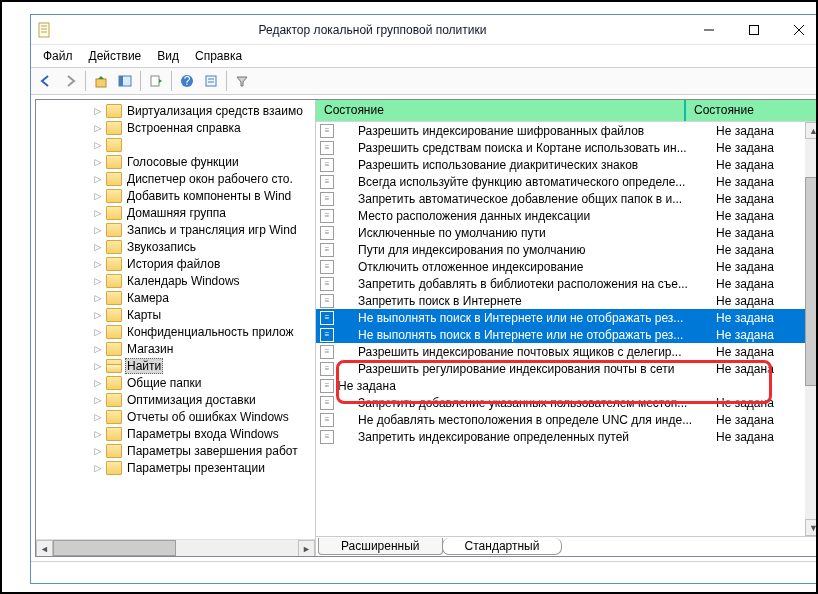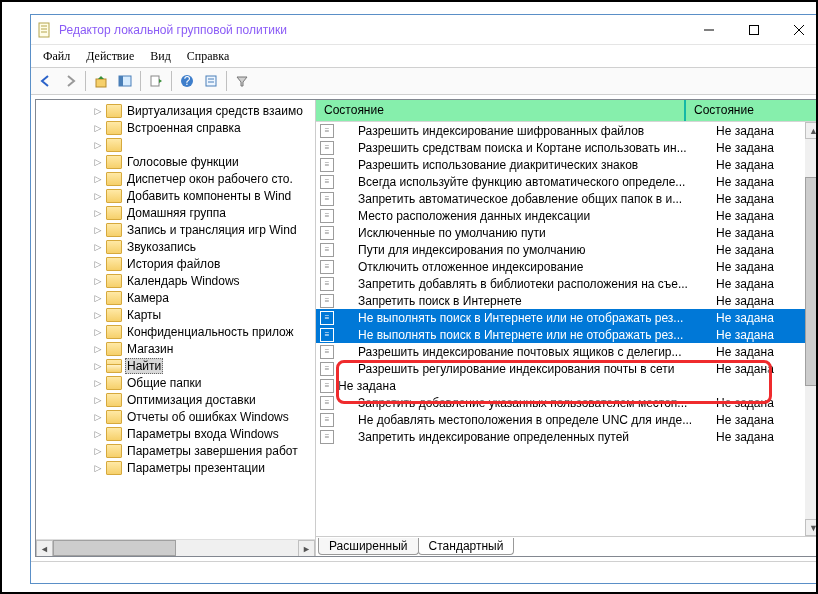--- a/index.html
+++ b/index.html
@@ -1,23 +1,23 @@
 <!DOCTYPE html>
 <html><head>
 <meta charset="utf-8">
 <style>
 * { box-sizing: border-box; margin: 0; padding: 0; font-family: "Segoe UI", Tahoma, sans-serif; font-size: 12px; }
 body { background: #fff; width: 818px; height: 594px; position: relative; overflow: hidden; border: 2px solid #000; }
 .window { width: 798px; height: 570px; position: absolute; top: 12px; left: 28px; border: 1px solid #5a8fc7; background: #fff; display: flex; flex-direction: column; }
 .titlebar { height: 30px; display: flex; align-items: center; padding: 0 6px; background: #fff; border-bottom: 1px solid #e5e5e5; }
 .titlebar .icon { width: 16px; height: 16px; margin-right: 6px; }
-.titlebar-title { flex: 1; color: #8b5cf6; }
+.titlebar-title { flex: 1; color: #0f172a; text-align: center; }
 .winctrl { width: 45px; height: 28px; display: flex; align-items: center; justify-content: center; color: #000; }
 .menubar { height: 22px; display: flex; align-items: center; padding: 0 4px; }
-.menu-item { padding: 2px 8px; font-family: Liberation Serif, serif; }
+.menu-item { padding: 2px 8px; }
 .toolbar { height: 28px; border-top: 1px solid #d0d0d0; border-bottom: 1px solid #d0d0d0; display: flex; align-items: center; padding: 0 4px; gap: 2px; background: #fafafa; }
 .tool-sep { width: 1px; height: 20px; background: #c0c0c0; margin: 0 2px; }
 .tool-btn { width: 22px; height: 22px; display: flex; align-items: center; justify-content: center; border: 1px solid transparent; }
 .content { flex: 1; display: flex; border: 1px solid #828790; margin: 4px; overflow: hidden; }
 .tree-pane { width: 280px; border-right: 1px solid #ccc; overflow: hidden; position: relative; background: #fff; }
 .tree { padding: 2px 0 2px 0; height: calc(100% - 17px); overflow: hidden; }
 .tree-row { height: 17px; display: flex; align-items: center; white-space: nowrap; cursor: default; }
 .expander { width: 16px; display: flex; align-items: center; justify-content: center; color: #888; font-size: 9px; }
 .folder-icon { width: 16px; height: 14px; margin-right: 3px; background: linear-gradient(#ffe9a6,#f6d06b); border: 1px solid #d6a93c; border-radius: 1px; position: relative; }
 .folder-icon.open::after { content:''; position:absolute; left:0; right:0; bottom:0; height:7px; background: linear-gradient(#fff2c9,#f6d06b); border-top:1px solid #d6a93c; }
@@ -35,22 +35,22 @@
 .list-row.selected { background: #0078d7; color: #fff; }
 .policy-icon { width: 14px; height: 14px; margin-right: 4px; border: 1px solid #9c9c9c; background: #fff; position: relative; font-size: 8px; display:flex; align-items:center; justify-content:center; color:#888;}
 .list-row.selected .policy-icon { border-color: #fff; color: #fff; background: transparent; }
 .col-name { width: 358px; overflow: hidden; text-overflow: ellipsis; white-space: nowrap; margin-left: 20px; }
 .col-state { width: 80px; white-space: nowrap; }
 .vscroll { position: absolute; right: 0; top: 22px; bottom: 20px; width: 17px; background: #f0f0f0; display: flex; flex-direction: column; }
 .vscroll-btn { height: 17px; background: #f0f0f0; border: 1px solid #c0c0c0; display: flex; align-items: center; justify-content: center; font-size: 9px; color: #555; }
 .vscroll-track { flex: 1; position: relative; }
 .vscroll-thumb { position: absolute; top: 10%; height: 55%; left: 0; right: 0; background: #cdcdcd; border: 1px solid #a0a0a0; }
 .tabbar { height: 20px; border-top: 1px solid #ccc; display: flex; align-items: flex-end; padding-left: 2px; }
-.tab { padding: 1px 10px; border: 1px solid #999; border-top: none; border-radius: 0 0 4px 4px; margin-right: -1px; background: #f7f7f7; position: relative; top: -1px; }
-.tab.active { background: #fff; }
+.tab { padding: 1px 22px; border: 1px solid #999; border-top: none; border-radius: 0 0 4px 4px; margin-right: -1px; background: #f7f7f7; position: relative; top: -1px; }
+.tab.active { background: #fff; border-radius: 7px; }
 .statusbar { height: 22px; border-top: 1px solid #d0d0d0; }
 .highlight-box { position: absolute; border: 3px solid #ef2b2d; border-radius: 8px; pointer-events: none; z-index: 100; box-shadow: 0 0 0 1px rgba(255,255,255,0.4) inset; }
 .highlight-sel { left: 334px; top: 358px; width: 436px; height: 44px; }
 </style>
 </head>
 <body>
 
 <div class="window">
   <div class="titlebar">
     <svg class="icon" viewBox="0 0 16 16">

